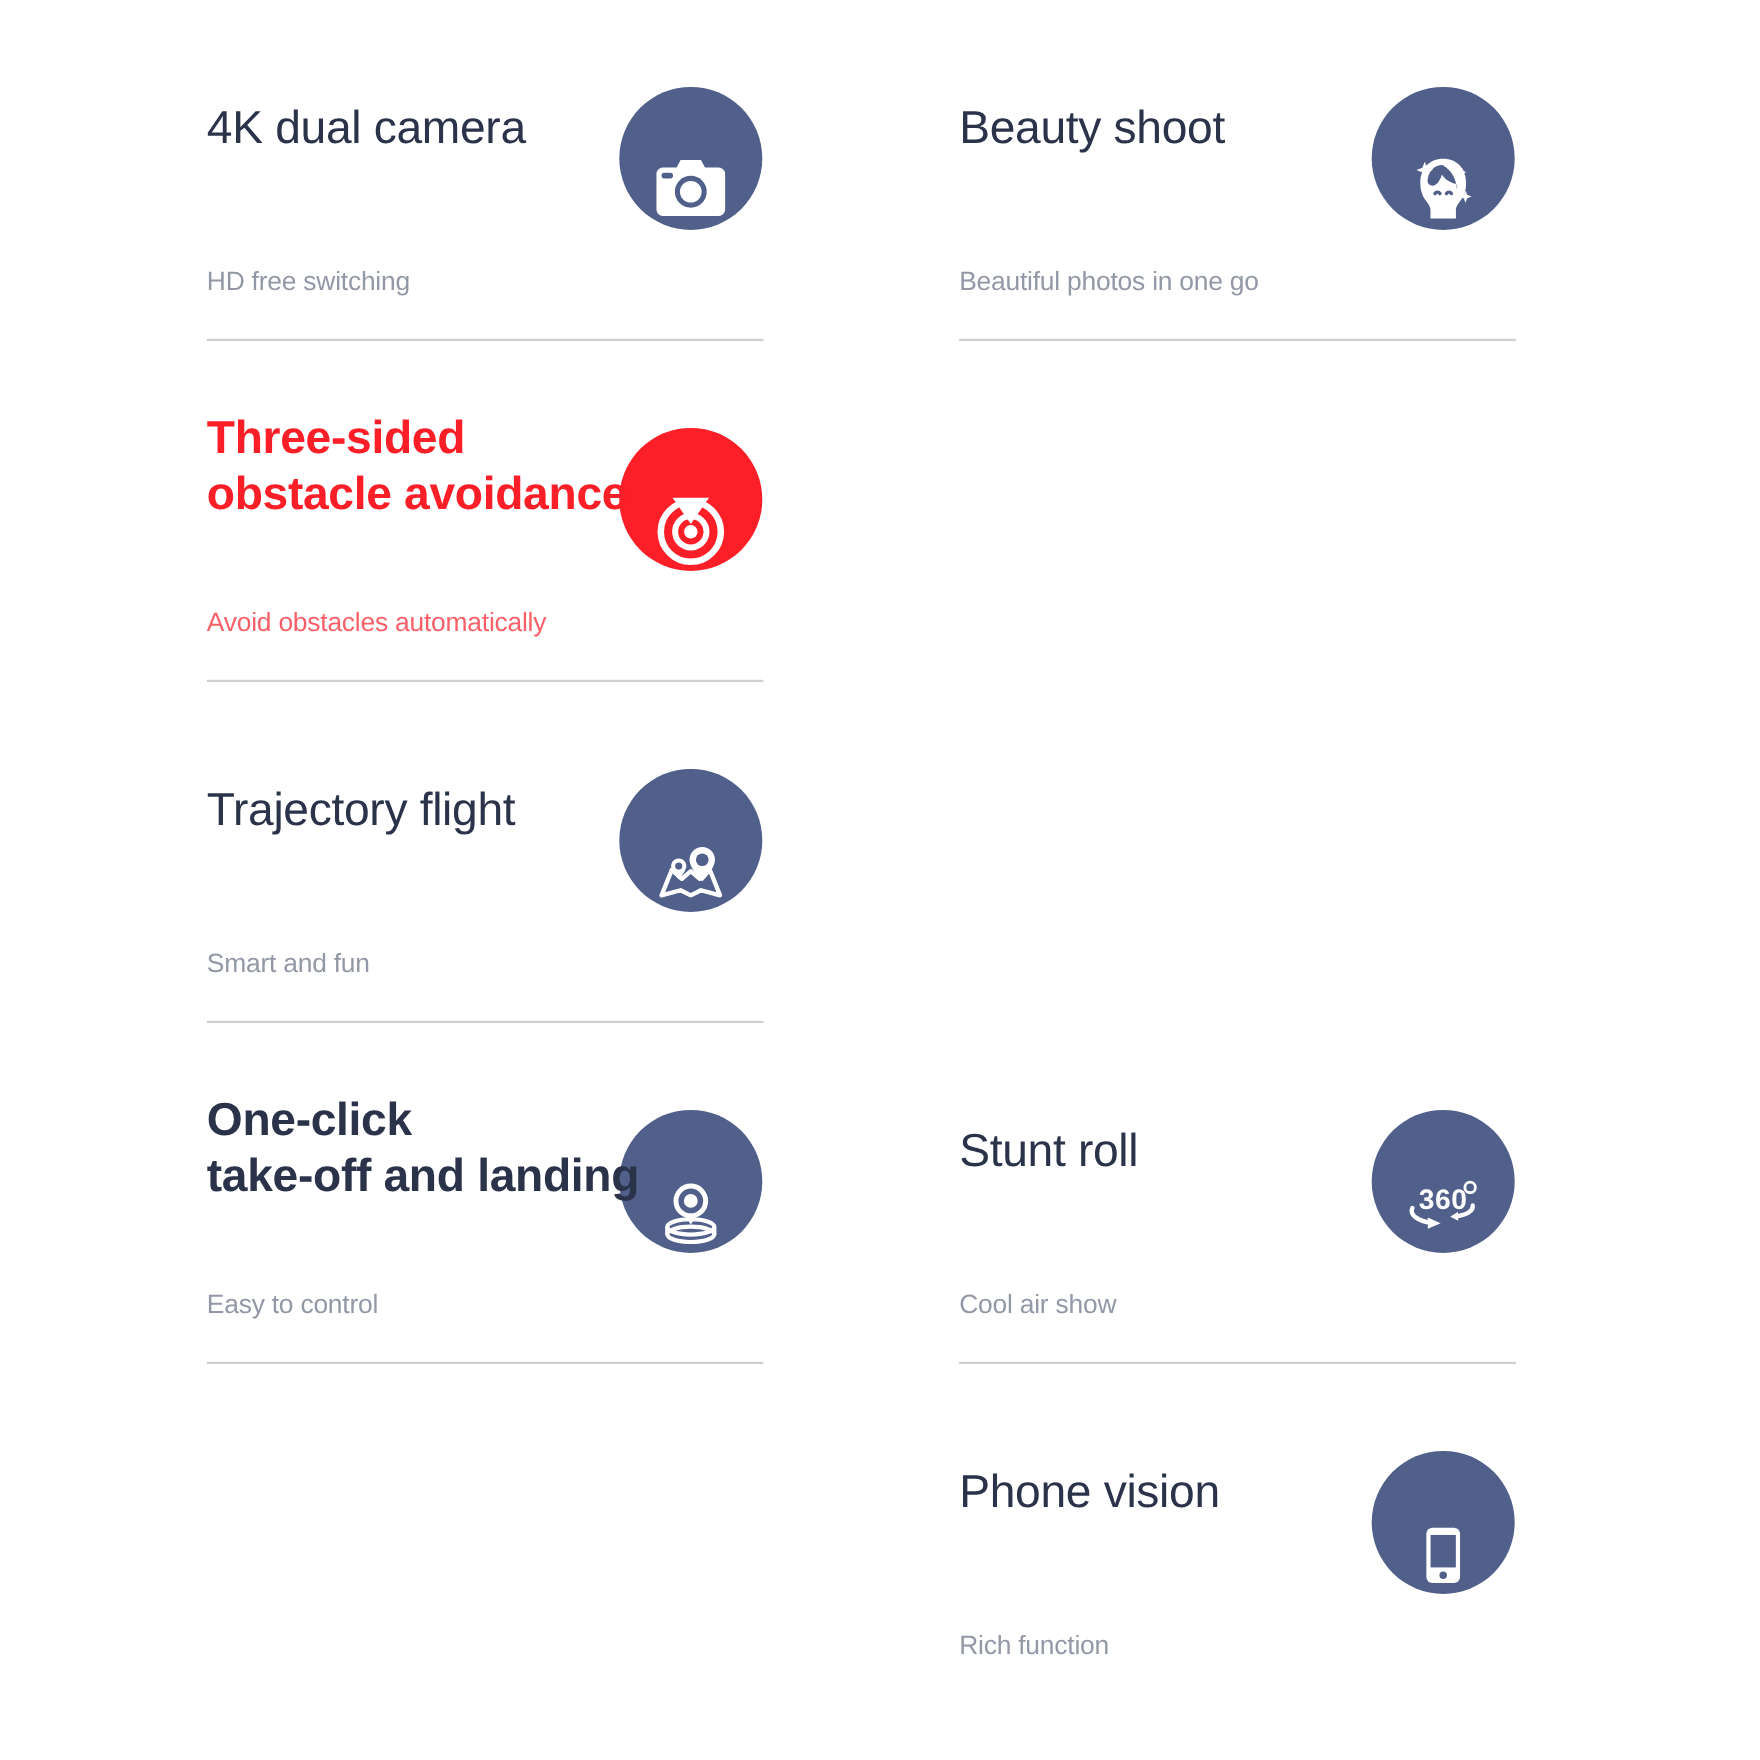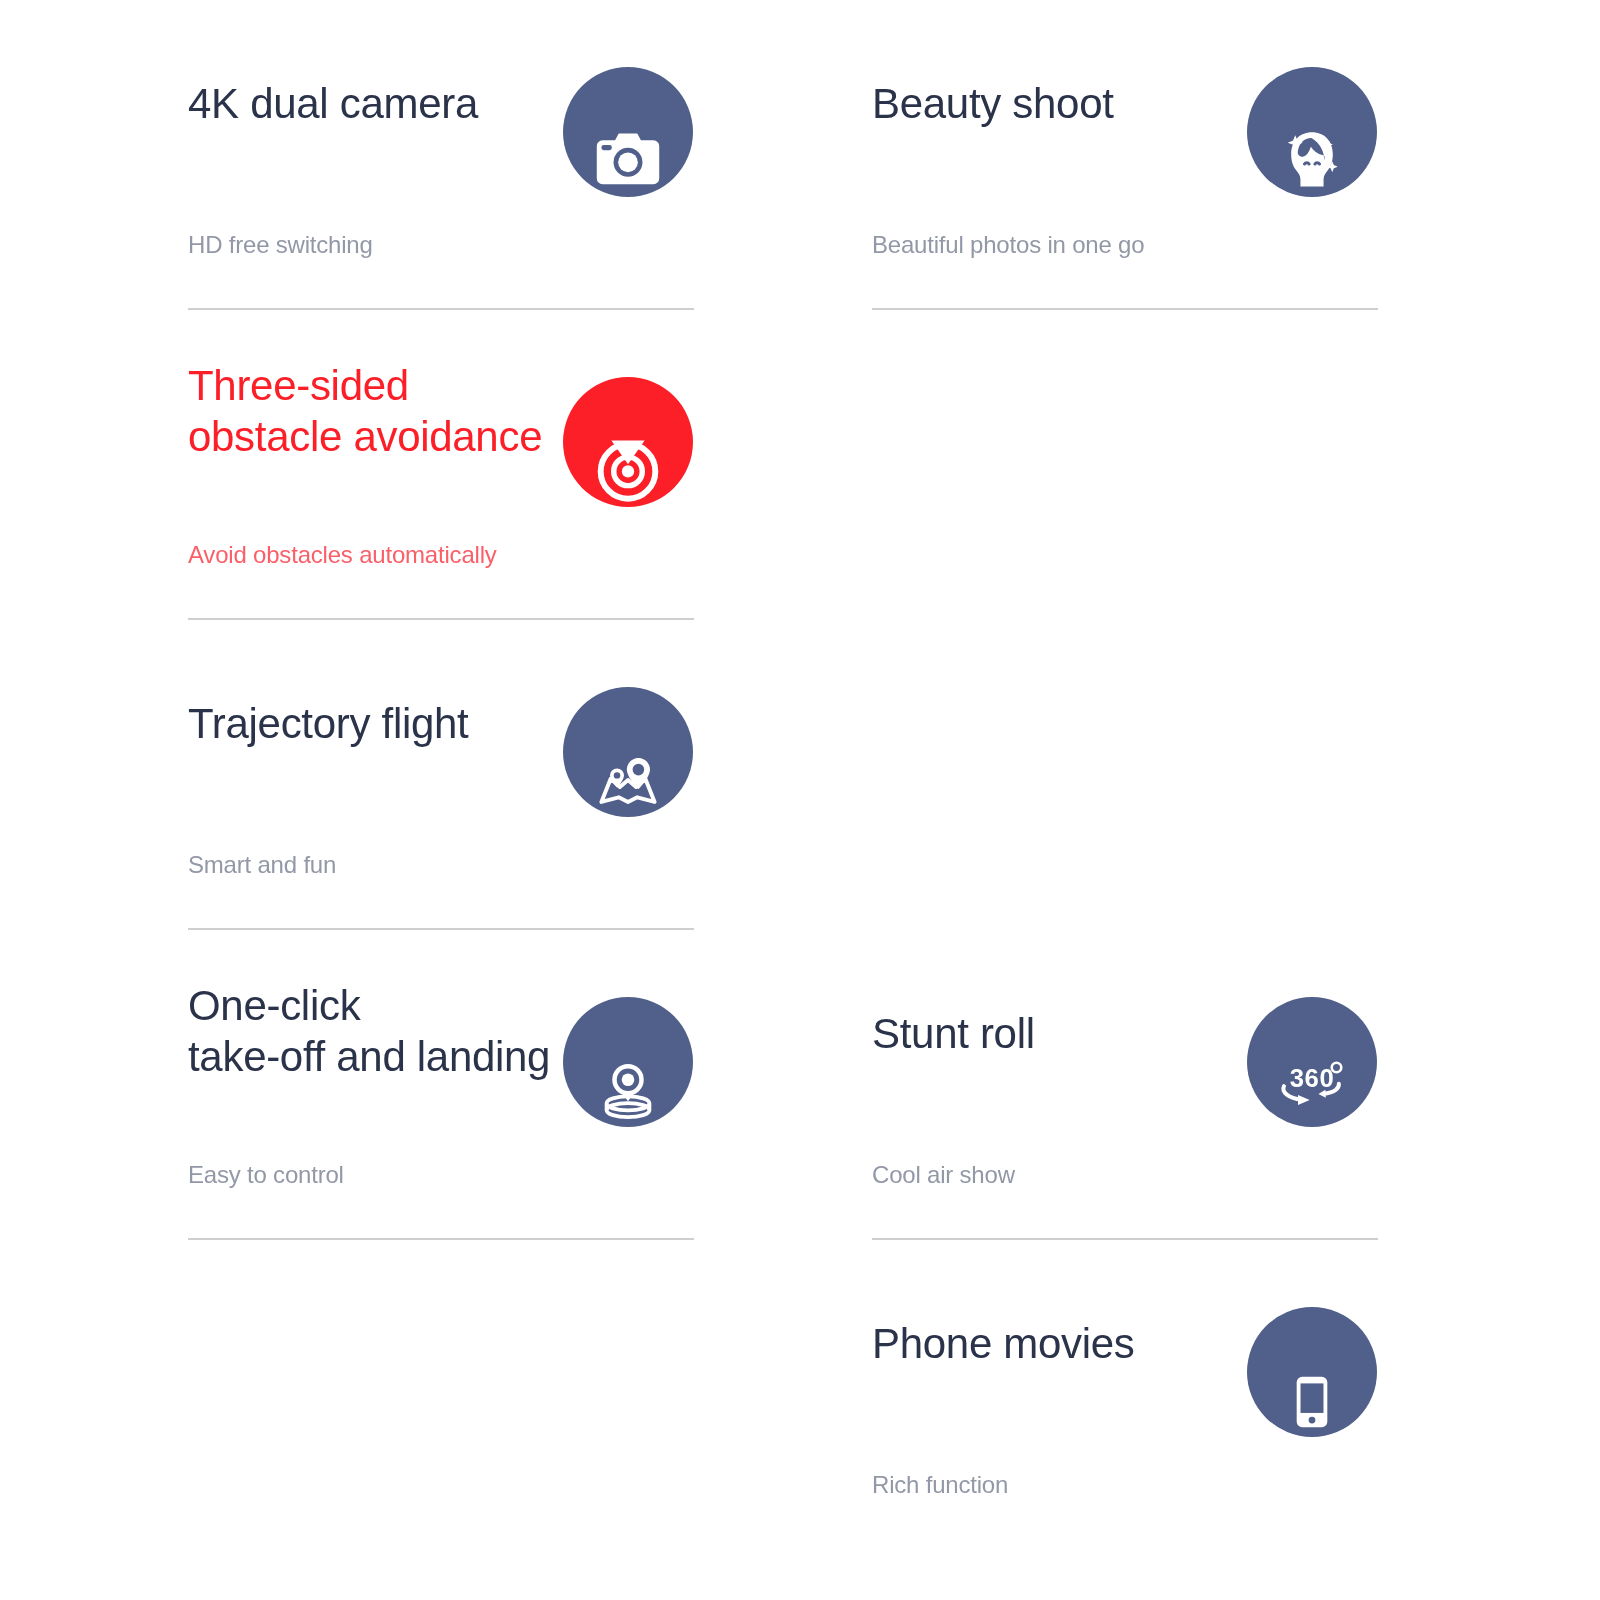--- a/index.html
+++ b/index.html
@@ -30,21 +30,21 @@
     width: 1224px;
   }
 
   
   .gap-cell { grid-column: 2; }
 
   .feature-cell {
     position: relative;
     box-sizing: border-box;
     height: 310px;
-    padding-top: 0;
+    padding-top: 12px;
   }
   .feature-cell.col-left  { grid-column: 1; }
   .feature-cell.col-right { grid-column: 3; }
 
   
   .feature-cell::after {
     content: "";
     position: absolute;
     left: 0;
     right: 0;
@@ -82,21 +82,21 @@
     width: 400px;
     margin: 0;
     font-size: 42px;
     line-height: 51px;
     font-weight: 400;
     letter-spacing: -0.3px;
     color: #2a3349;
     z-index: 3;
     white-space: pre-line;
   }
-  .title.two-line { top: 50px; }
+  .title.two-line { top: 50px; font-weight: bold; }
   .title.accent { color: #fc1f28; }
 
   .subtitle {
     position: absolute;
     left: 0;
     top: 225px;
     width: 600px;
     margin: 0;
     font-size: 24px;
     line-height: 40px;
@@ -215,21 +215,21 @@
           </svg>
         </div>
         <p class="subtitle">Cool air show</p>
       </div>
     </div>
 
     <div class="gap-cell"></div>
 
     <div class="feature-cell col-right no-rule">
       <div class="cell-body">
-        <h3 class="title">Phone movies</h3>
+        <h3 class="title">Phone vision</h3>
         <div class="icon-badge">
           <svg width="70" height="70" viewBox="0 0 64 64" aria-hidden="true">
             <rect x="18" y="9" width="28" height="46" rx="5" fill="#ffffff"></rect>
             <rect x="21.5" y="15" width="21" height="27" fill="#51608a"></rect>
             <circle cx="32" cy="48.5" r="3.1" fill="#51608a"></circle>
           </svg>
         </div>
         <p class="subtitle">Rich function</p>
       </div>
     </div>

